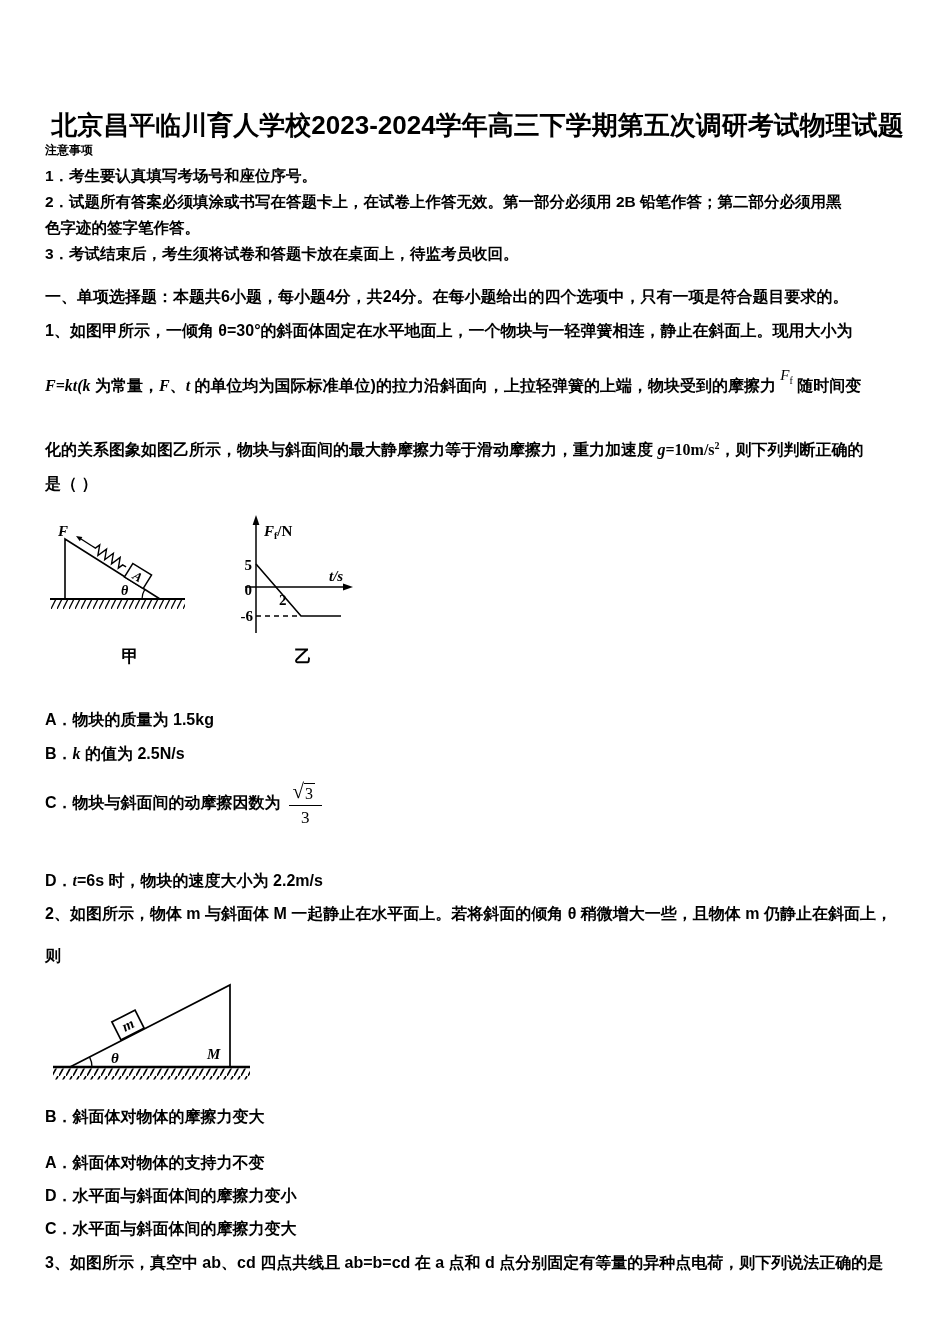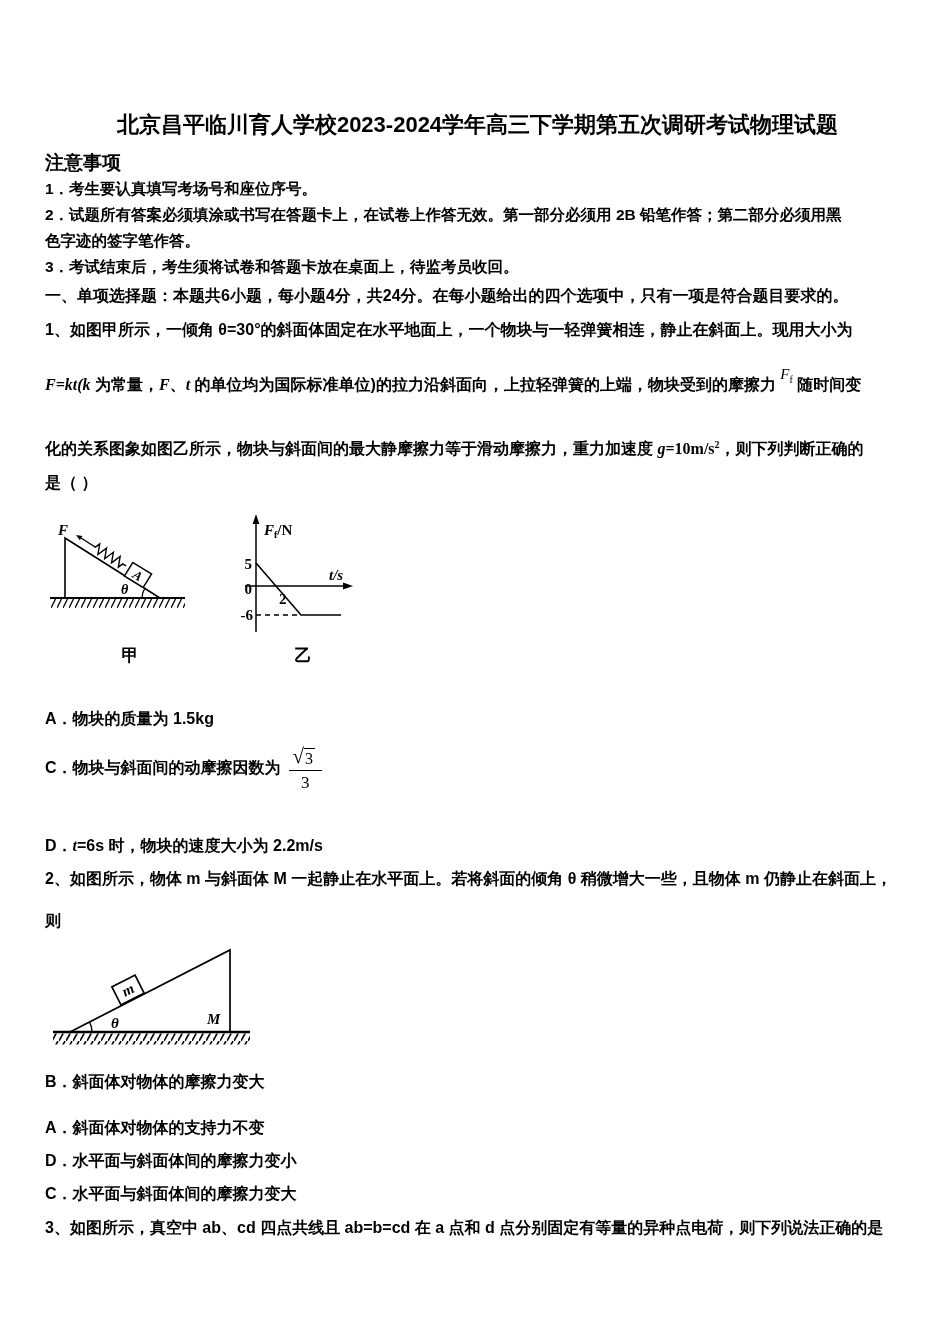--- a/index.html
+++ b/index.html
@@ -8,28 +8,28 @@
     width:950px;height:1344px;
     box-sizing:border-box;
     padding:110px 40px 0 45px;
     background:#fff;color:#000;
     font-family:"Liberation Sans",sans-serif;
     font-weight:700;
     overflow:hidden;
   }
   .title{
     margin:0;text-align:center;
-    font-size:22px;line-height:30px;font-weight:700;
+    font-size:26px;line-height:30px;font-weight:700;
     white-space:nowrap;
   }
   .line{white-space:nowrap;font-size:15.5px;line-height:20px;}
   .body-line{white-space:nowrap;font-size:16px;line-height:22px;}
-  .notice-h{margin-top:13px;font-size:19px;line-height:20px;}
+  .notice-h{font-size:12px;line-height:20px;}
   .n-item{margin-top:6px;}
-  .sec{margin-top:8px;font-size:16px;line-height:22px;white-space:nowrap;}
+  .sec{margin-top:22px;font-size:16px;line-height:22px;white-space:nowrap;}
   .mt8{margin-top:12px;} .mt33{margin-top:33px;} .mt32{margin-top:32px;}
   .mt12{margin-top:12px;} .mt31{margin-top:41px;}
   .mt11{margin-top:11px;} .mt20{margin-top:20px;} .mt10{margin-top:10px;}
   .mt24{margin-top:24px;} .mt13{margin-top:13px;}
   .m{font-family:"Liberation Serif",serif;font-style:italic;font-weight:700;}
   .rm{font-family:"Liberation Serif",serif;font-weight:700;}
   .elev{position:relative;top:-11px;font-family:"Liberation Serif",serif;
         font-style:italic;font-weight:400;font-size:15px;}
   .elev sub{font-size:10px;font-style:normal;}
   sup.s2{font-size:10px;}
@@ -112,20 +112,21 @@
         <text x="29" y="61" font-size="15" text-anchor="end">5</text>
         <text x="29" y="86" font-size="15" text-anchor="end">0</text>
         <text x="56" y="96" font-size="15">2</text>
         <text x="30" y="112" font-size="15" text-anchor="end">-6</text>
       </svg>
       <div class="figcap">乙</div>
     </div>
   </div>
 
   <div class="opt mt31">A．物块的质量为 1.5kg</div>
+  <div class="opt mt12"><span>B．</span><span class="m">k</span><span> 的值为 2.5N/s</span></div>
   <div class="optC mt12">
       <span>C．物块与斜面间的动摩擦因数为</span>
       <span class="frac">
         <span class="top">
           <span class="rad">√</span>
           <span class="radn">3</span>
         </span>
         <span class="den">3</span>
       </span>
     </div>

